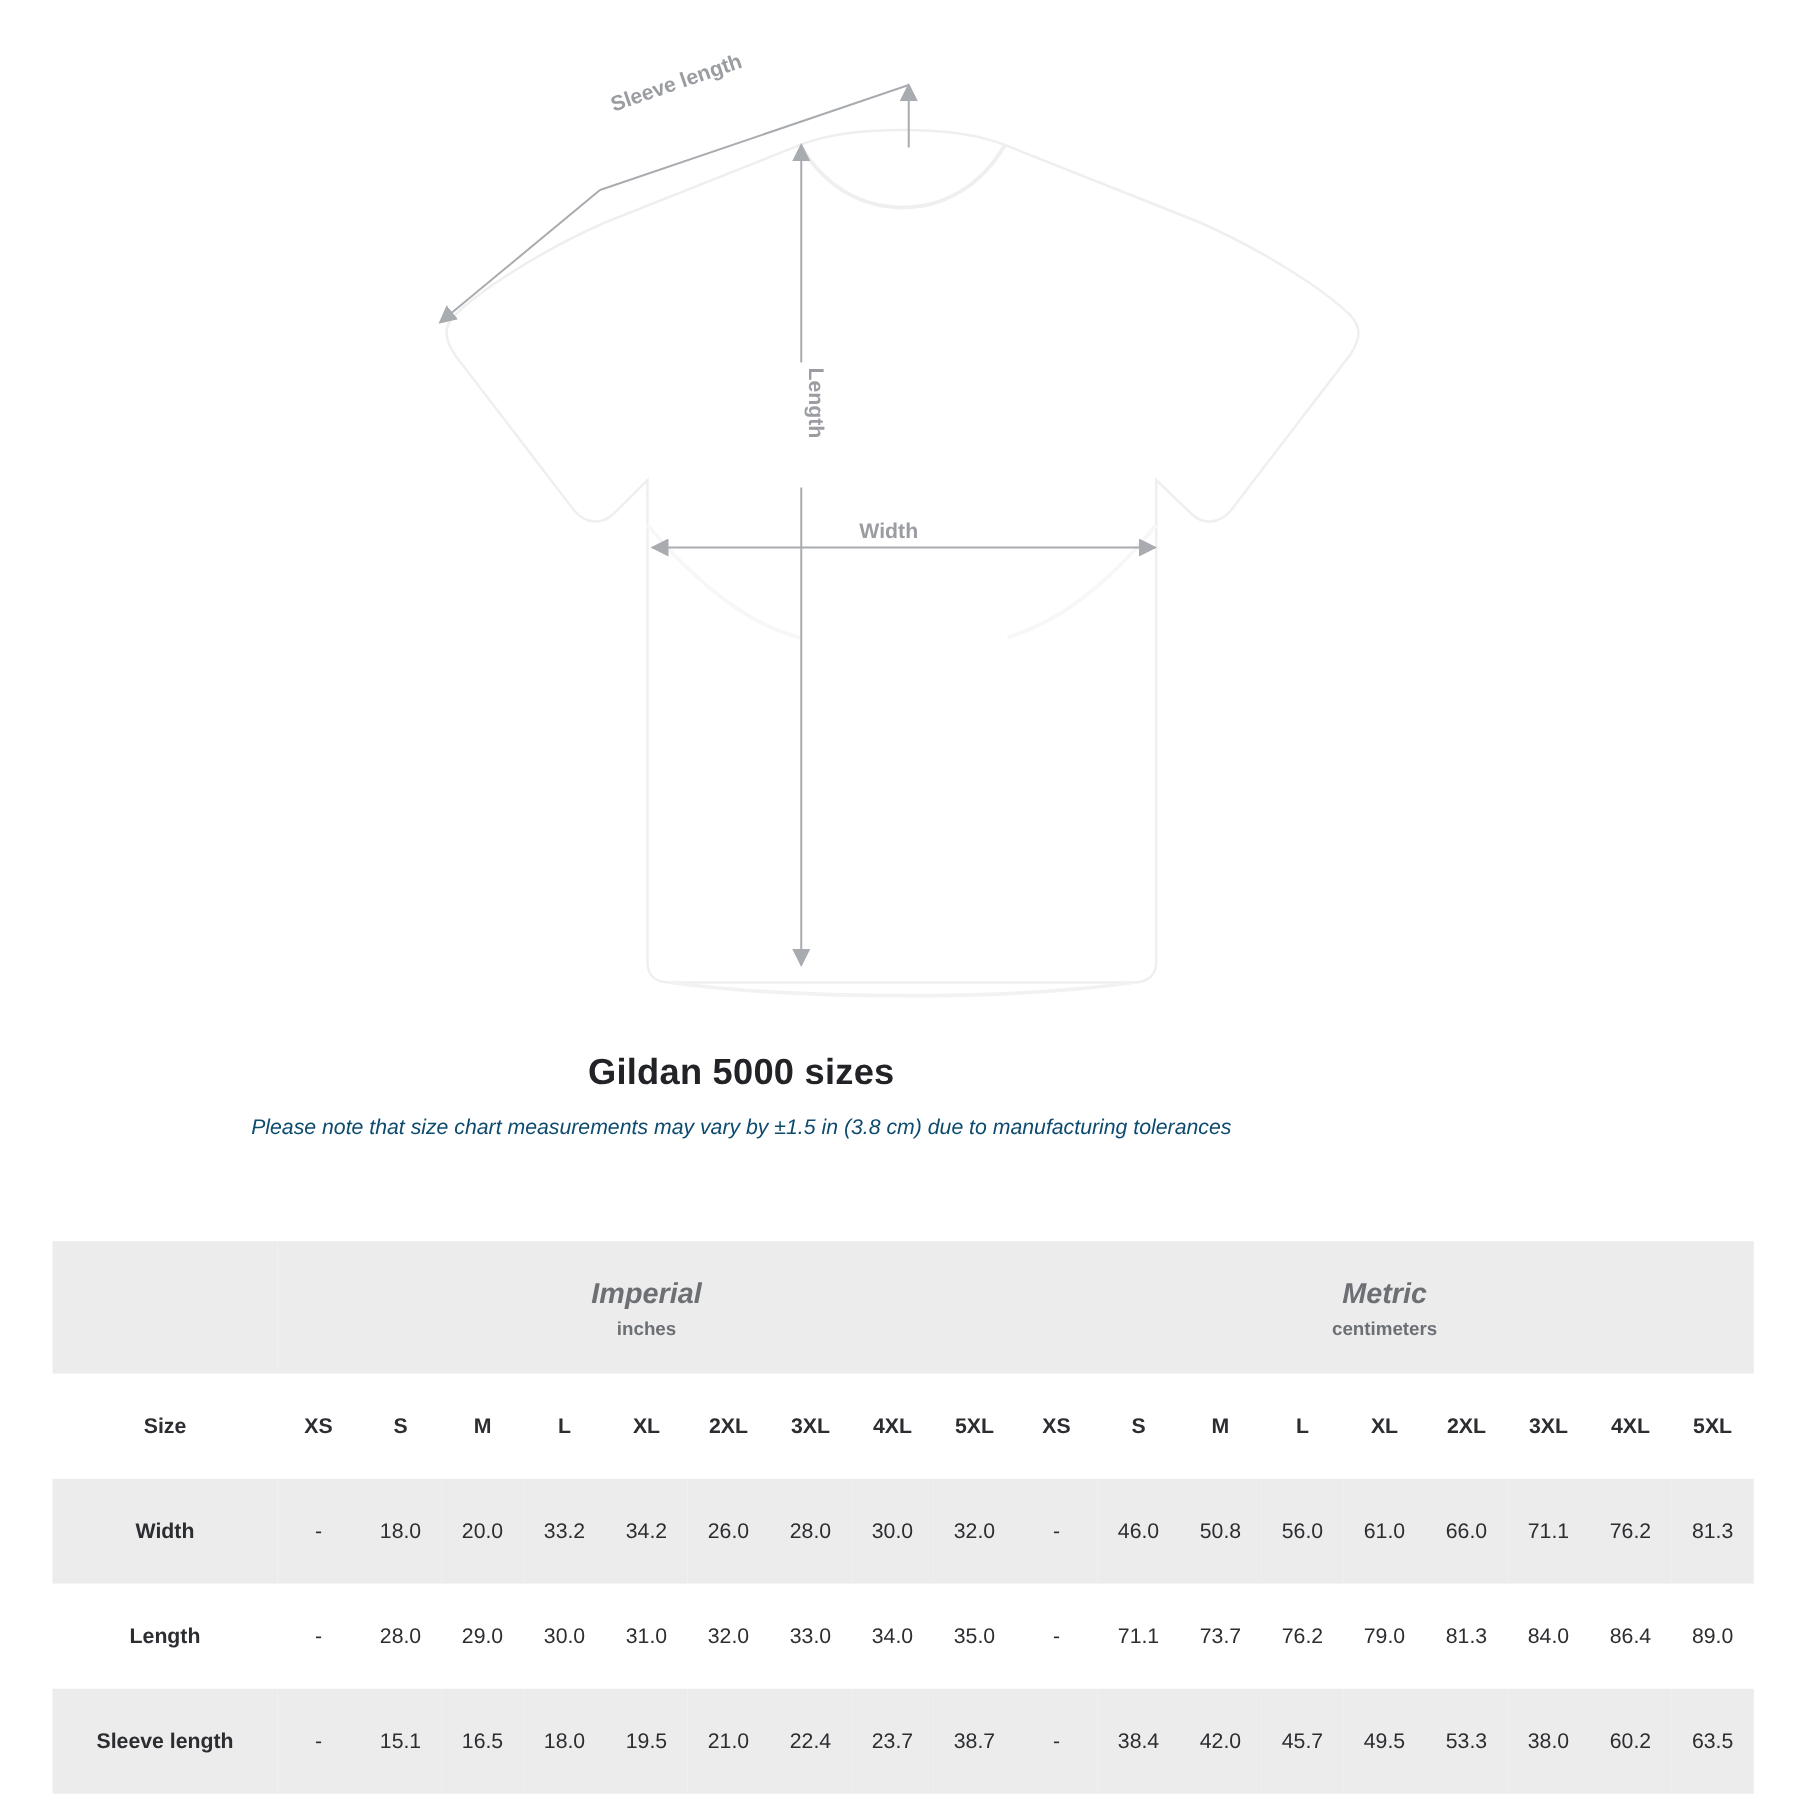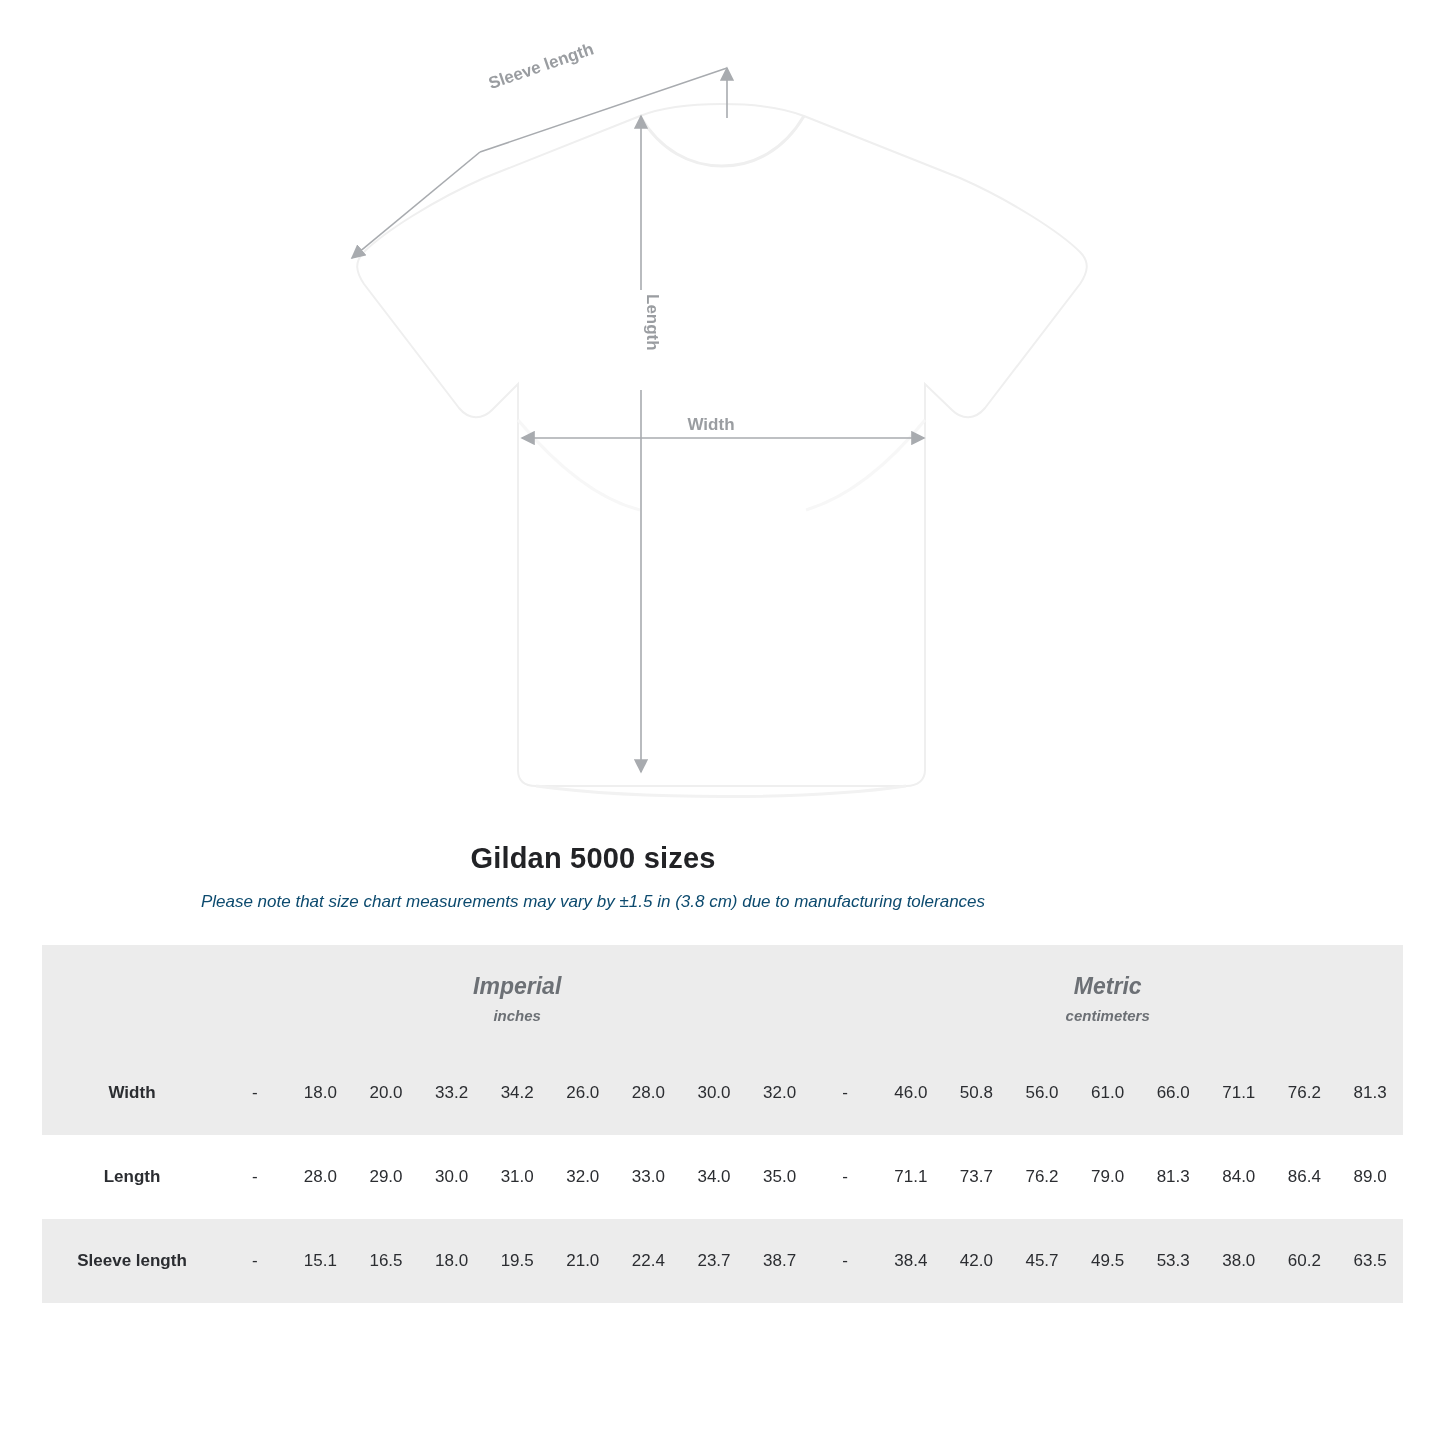--- a/index.html
+++ b/index.html
@@ -56,20 +56,21 @@
   
   #table-wrap {
     position: absolute;
     left: 42px; top: 945px;
     width: 1361px;
   }
   table {
     border-collapse: collapse;
     width: 1361px;
     table-layout: fixed;
+    margin-top: 48px;
   }
   th, td {
     text-align: center;
     vertical-align: middle;
     font-size: 17px;
     color: #2b2d31;
     border: none;
   }
   .unit-row th {
     background: #ececec;
@@ -78,21 +79,20 @@
   }
   .unit-title {
     font-size: 23px;
     font-weight: bold;
     font-style: italic;
     color: #6c7075;
     line-height: 1.25;
   }
   .unit-sub {
     font-size: 15px;
-    font-style: italic;
     color: #6c7075;
     margin-top: 6px;
   }
   .head-row th {
     height: 84px;
     background: #ffffff;
     font-size: 17px;
     font-weight: bold;
     color: #2b2d31;
   }
@@ -198,20 +198,41 @@
           <th></th>
           <th colspan="9">
             <div class="unit-title">Imperial</div>
             <div class="unit-sub">inches</div>
           </th>
           <th colspan="9">
             <div class="unit-title">Metric</div>
             <div class="unit-sub">centimeters</div>
           </th>
         </tr>
+        <tr class="head-row">
+          <th class="label-col">Size</th>
+          <th>XS</th>
+          <th>S</th>
+          <th>M</th>
+          <th>L</th>
+          <th>XL</th>
+          <th>2XL</th>
+          <th>3XL</th>
+          <th>4XL</th>
+          <th>5XL</th>
+          <th>XS</th>
+          <th>S</th>
+          <th>M</th>
+          <th>L</th>
+          <th>XL</th>
+          <th>2XL</th>
+          <th>3XL</th>
+          <th>4XL</th>
+          <th>5XL</th>
+        </tr>
       </thead>
       <tbody>
 
         <tr class="odd">
           <td class="label-col">Width</td>
           <td class="cell-val">-</td>
           <td class="cell-val">18.0</td>
           <td class="cell-val">20.0</td>
           <td class="cell-val">33.2</td>
           <td class="cell-val">34.2</td>

